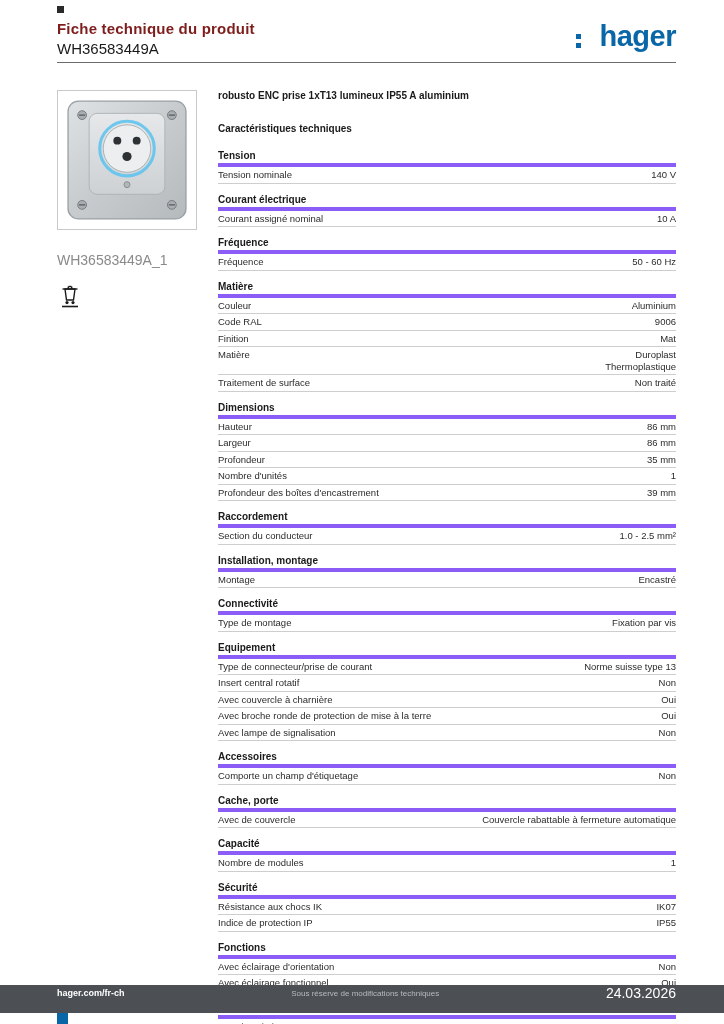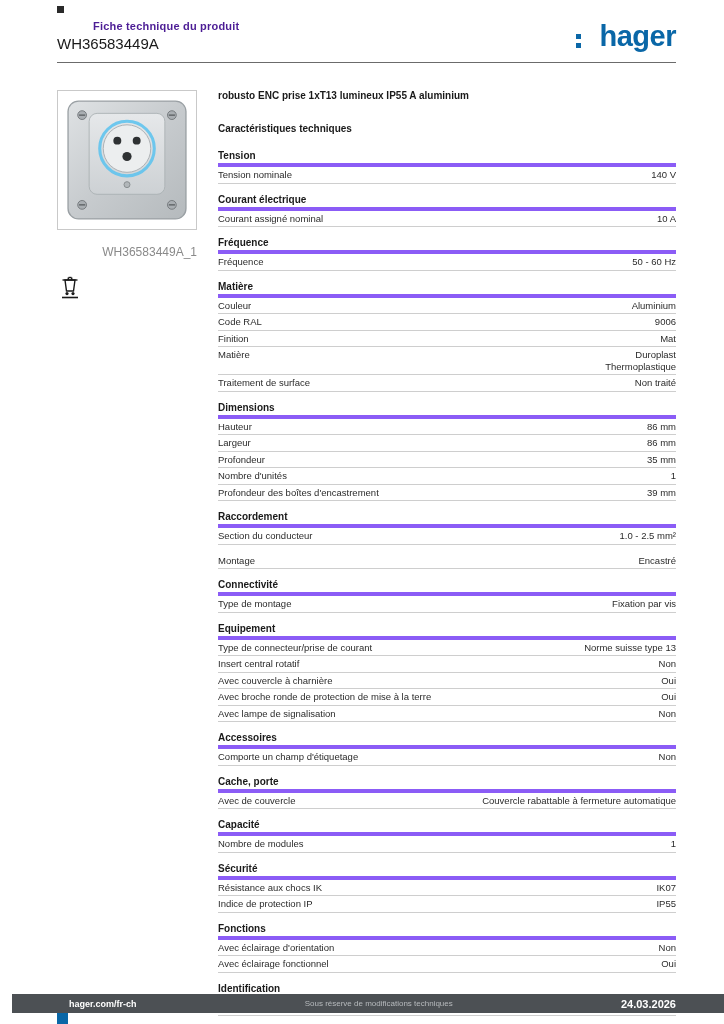--- a/index.html
+++ b/index.html
@@ -14,33 +14,33 @@
   .page { position: absolute; inset: 0; }
 
   
   .print-mark { position: absolute; left: 57px; top: 6px; width: 7px; height: 7px; background: #2a2a2a; }
 
   
   .header {
     position: absolute; left: 57px; right: 48px; top: 20px;
     display: flex; justify-content: space-between; align-items: flex-start;
   }
-  .header-titles .doc-title { font-size: 11px; font-weight: bold; color: #4c1d95; letter-spacing: .2px; margin-left: 36px; }
+  .header-titles .doc-title { font-size: 15px; font-weight: bold; color: #7f1d1d; letter-spacing: .2px; }
   .header-titles .doc-code { font-size: 15px; color: #1a1a1a; margin-top: 3px; }
   .brand-logo { display: flex; align-items: center; gap: 19px; margin-top: 2px; }
   .brand-dots { display: flex; flex-direction: column; gap: 4px; padding-top: 8px; }
   .brand-dots i { width: 5px; height: 5px; background: #0a67a7; display: block; }
   .brand-name { font-size: 29px; font-weight: bold; color: #0a67a7; letter-spacing: -0.5px; line-height: 1; }
   .header-rule { position: absolute; left: 57px; right: 48px; top: 62px; border-top: 1px solid #6b6b6b; }
 
   
   .main { position: absolute; left: 57px; right: 48px; top: 90px; display: flex; gap: 21px; }
   .left-col { width: 140px; flex: none; }
   .image-box { width: 140px; height: 140px; border: 1px solid #c9c9c9; background: #fff; display: flex; align-items: center; justify-content: center; }
-  .image-caption { font-size: 12px; color: #8a8a8a; margin-top: 15px; text-align: right; }
+  .image-caption { font-size: 14px; color: #8a8a8a; margin-top: 22px; }
   .weee { margin-top: 14px; }
 
   .right-col { flex: 1; min-width: 0; }
   .product-desc { font-size: 10px; font-weight: bold; color: #1a1a1a; margin-bottom: 22px; }
   .specs-heading { font-size: 10px; font-weight: bold; color: #1a1a1a; margin-bottom: 14px; }
 
   .spec-section { margin-top: 8px; }
   .section-title {
     font-size: 10px; font-weight: bold; color: #1a1a1a;
     padding: 2px 0 2px; border-bottom: 4px solid #8b5cf6;
@@ -48,28 +48,28 @@
   .spec-row {
     display: flex; justify-content: space-between; align-items: flex-start;
     font-size: 9.5px; line-height: 11.5px;
     padding: 2px 0; border-bottom: 1px solid #cecece;
   }
   .spec-label { color: #2b2b2b; padding-right: 12px; }
   .spec-value { color: #2b2b2b; text-align: right; white-space: pre-line; flex: none; max-width: 230px; }
 
   
   .footer-bar {
-    position: absolute; left: 0; right: 0; bottom: 11px; height: 19px;
+    position: absolute; left: 0; right: 0; bottom: 11px; height: 28px;
     background: #4c5054;
-    display: flex; align-items: center; margin-left: 12px;
+    display: flex; align-items: flex-start;
   }
   .footer-inner { width: 100%; padding: 0 48px 0 57px; display: flex; align-items: center; justify-content: space-between; }
   .footer-site { font-size: 9px; font-weight: bold; color: #ffffff; }
   .footer-disclaimer { font-size: 8px; color: #b7babd; }
-  .footer-date { font-size: 11px; font-weight: bold; color: #ffffff; }
+  .footer-date { font-size: 14px; font-weight: normal; color: #ffffff; }
   .footer-accent { position: absolute; left: 57px; bottom: 0; width: 11px; height: 11px; background: #0a67a7; }
 </style>
 </head>
 <body>
 
 <div class="page">
 
   <div class="print-mark"></div>
 
   <div class="header">
@@ -222,20 +222,21 @@
             </div>
           </section>
           <section class="spec-section">
             <div class="section-title">Raccordement</div>
             <div class="spec-row">
               <span class="spec-label">Section du conducteur</span>
               <span class="spec-value">1.0 - 2.5 mm²</span>
             </div>
           </section>
           <section class="spec-section">
+            <div class="section-title">Installation, montage</div>
             <div class="spec-row">
               <span class="spec-label">Montage</span>
               <span class="spec-value">Encastré</span>
             </div>
           </section>
           <section class="spec-section">
             <div class="section-title">Connectivité</div>
             <div class="spec-row">
               <span class="spec-label">Type de montage</span>
               <span class="spec-value">Fixation par vis</span>

